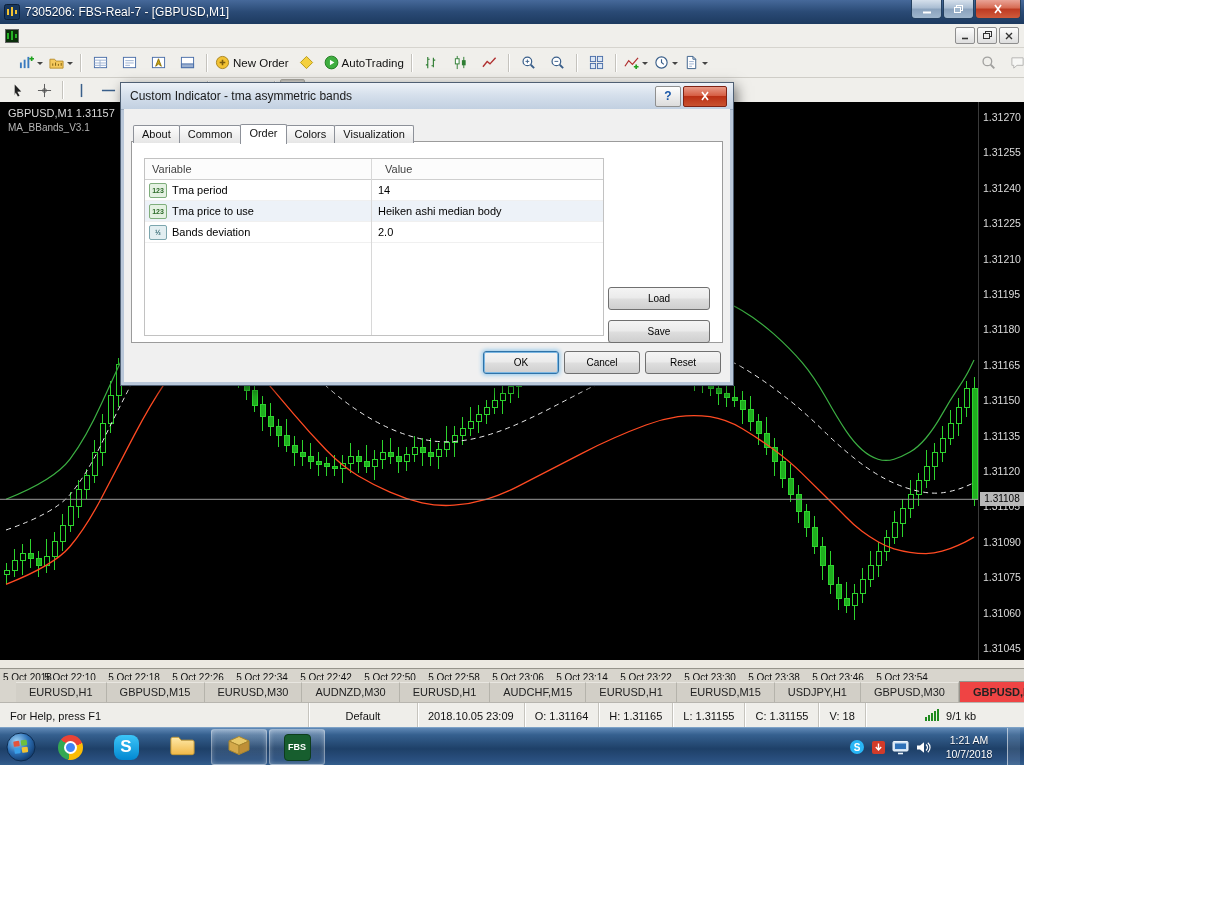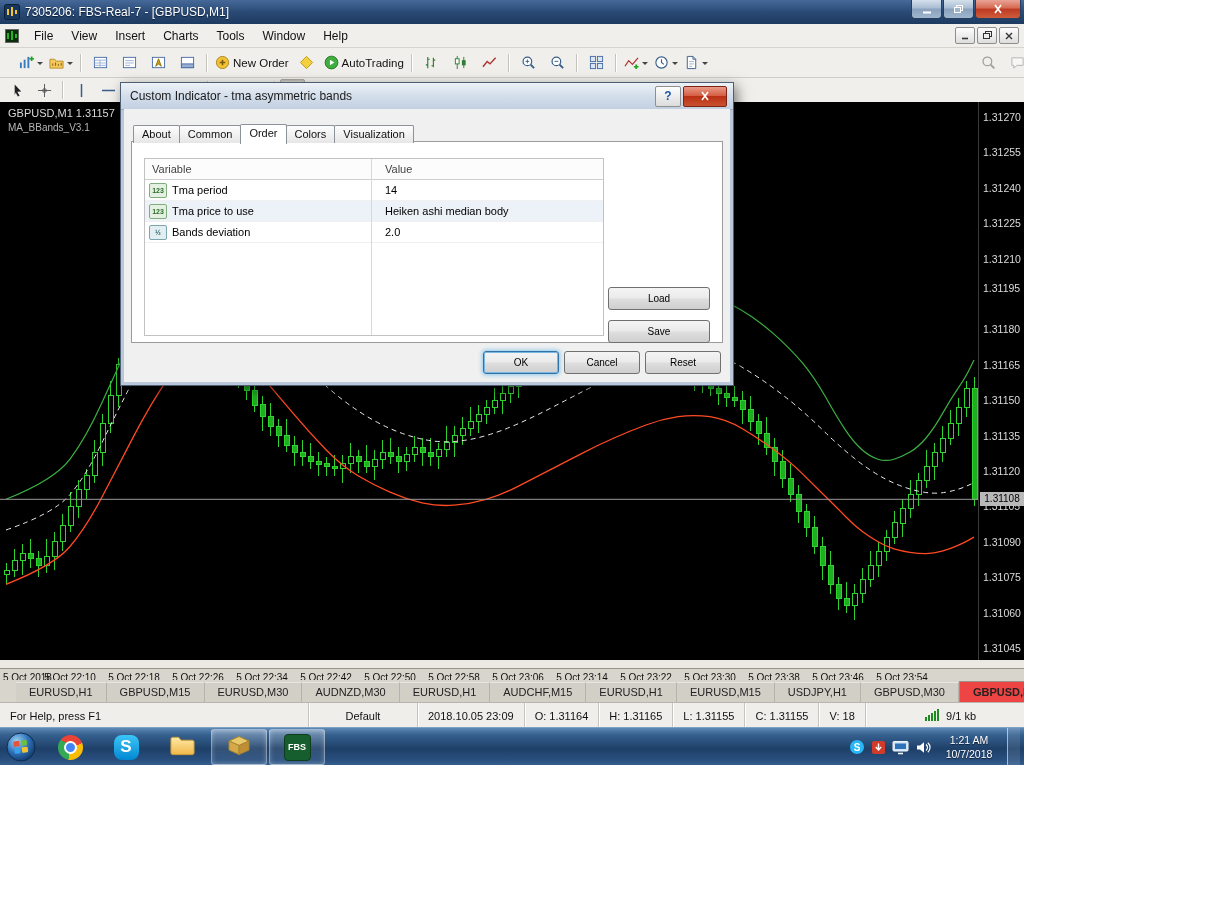--- a/index.html
+++ b/index.html
@@ -80,21 +80,21 @@
   .dlg-help{width:24px;height:19px;border:1px solid #8f8f8f;border-radius:2px;background:linear-gradient(#fefefe,#dcdcdc);display:flex;align-items:center;justify-content:center;font-size:12px;font-weight:bold;color:#1a57a8;}
   .dlg-close{width:42px;height:19px;border:1px solid #7e2214;border-radius:2px;background:linear-gradient(#e89a88,#d65f45 45%,#ba3015 50%,#c9512f);display:flex;align-items:center;justify-content:center;}
   .dlg-body{position:absolute;left:3px;right:3px;top:26px;bottom:3px;background:#f0f0f0;}
   .dlg-tabs{position:absolute;left:9px;top:14px;height:20px;display:flex;align-items:flex-end;z-index:3;}
   .dlg-tab{font-size:11px;color:#111;padding:2px 8px 3px;background:linear-gradient(#fdfdfd,#e6e6e6);border:1px solid #8d9199;border-bottom:none;border-radius:2px 2px 0 0;margin-right:-1px;}
   .dlg-tab.active{background:#fff;padding-bottom:5px;margin-bottom:-1px;position:relative;}
   .dlg-page{position:absolute;left:7px;top:32px;width:590px;height:200px;background:#fff;border:1px solid #9b9b9b;z-index:2;}
   .param-table{position:absolute;left:12px;top:16px;width:458px;height:176px;border:1px solid #c2c2c2;}
   .pt-colline{position:absolute;left:226px;top:0;bottom:0;border-left:1px solid #d8d8d8;}
   .phead{display:flex;height:20px;align-items:center;border-bottom:1px solid #cfcfcf;background:#fcfcfc;font-size:11px;color:#444;}
-  .prow{display:flex;height:20px;align-items:center;border-bottom:1px solid #f0f0f0;font-size:11px;color:#000;gap:7px;}
+  .prow{display:flex;height:20px;align-items:center;border-bottom:1px solid #f0f0f0;font-size:11px;color:#000;}
   .prow.sel{background:#edf2f8;}
   .pc1{width:226px;display:flex;align-items:center;overflow:hidden;}
   .pc2{flex:1;padding-left:7px;overflow:hidden;}
   .phead .pc1{padding-left:7px;}
   .picon{width:16px;height:13px;margin:0 5px 0 4px;border-radius:2px;font-size:7px;font-weight:bold;display:flex;align-items:center;justify-content:center;flex:0 0 16px;}
   .picon.int,.picon.enum{background:#e4f1e2;border:1px sol id #7fae7c;border:1px solid #7fae7c;color:#2c6b28;}
   .picon.double{background:#e2eef1;border:1px solid #7ca6ae;color:#28616b;}
   .btn{position:absolute;height:21px;font-size:10px;font-family:"Liberation Sans",sans-serif;color:#000;border:1px solid #707070;border-radius:3px;background:linear-gradient(#f4f4f4,#ebebeb 45%,#dddddd 55%,#cfcfcf);display:flex;align-items:center;justify-content:center;}
   .btn-load{left:476px;top:145px;width:100px;}
   .btn-save{left:476px;top:178px;width:100px;}
@@ -136,29 +136,20 @@
       </div>
     </div>
 
     <div class="menubar">
       <span class="sysico">
         <svg width="14" height="14" viewBox="0 0 14 14">
             <rect x="0.5" y="0.5" width="13" height="13" fill="#0a2d0a" stroke="#666"></rect>
             <path d="M3 10V4M7 11V2M11 9V5" stroke="#2dd42d" stroke-width="1.6"></path>
           </svg>
       </span>
-      <span id="menu-items" style="display:flex;">
-          <span class="menu-item">File</span>
-          <span class="menu-item">View</span>
-          <span class="menu-item">Insert</span>
-          <span class="menu-item">Charts</span>
-          <span class="menu-item">Tools</span>
-          <span class="menu-item">Window</span>
-          <span class="menu-item">Help</span>
-        </span>
       <div class="mdi-btns">
         <div class="mdibtn">
             <svg width="8" height="8" viewBox="0 0 8 8">
               <path d="M1 6.5h6" stroke="#333" stroke-width="1.6"></path>
             </svg>
           </div>
         <div class="mdibtn">
             <svg width="9" height="9" viewBox="0 0 9 9">
               <rect x="2.5" y="0.5" width="6" height="5" fill="none" stroke="#333"></rect>
               <rect x="0.5" y="2.5" width="6" height="5" fill="#eee" stroke="#333"></rect>
@@ -703,21 +694,21 @@
           </svg>
         </div>
       <div class="chart-legend">GBPUSD,M1 1.31157</div>
       <div class="chart-ind-label">MA_BBands_V3.1</div>
       <div id="price-axis">
           <div class="price-label" style="top: 9px;">1.31270</div>
           <div class="price-label" style="top: 44.4px;">1.31255</div>
           <div class="price-label" style="top: 79.8px;">1.31240</div>
           <div class="price-label" style="top: 115.2px;">1.31225</div>
           <div class="price-label" style="top: 150.6px;">1.31210</div>
-          <div class="price-label" style="top: 180px;">1.31195</div>
+          <div class="price-label" style="top: 186px;">1.31195</div>
           <div class="price-label" style="top: 221.4px;">1.31180</div>
           <div class="price-label" style="top: 256.8px;">1.31165</div>
           <div class="price-label" style="top: 292.2px;">1.31150</div>
           <div class="price-label" style="top: 327.6px;">1.31135</div>
           <div class="price-label" style="top: 363px;">1.31120</div>
           <div class="price-label" style="top: 398.4px;">1.31105</div>
           <div class="price-label" style="top: 433.8px;">1.31090</div>
           <div class="price-label" style="top: 469.2px;">1.31075</div>
           <div class="price-label" style="top: 504.6px;">1.31060</div>
           <div class="price-label" style="top: 540px;">1.31045</div>

